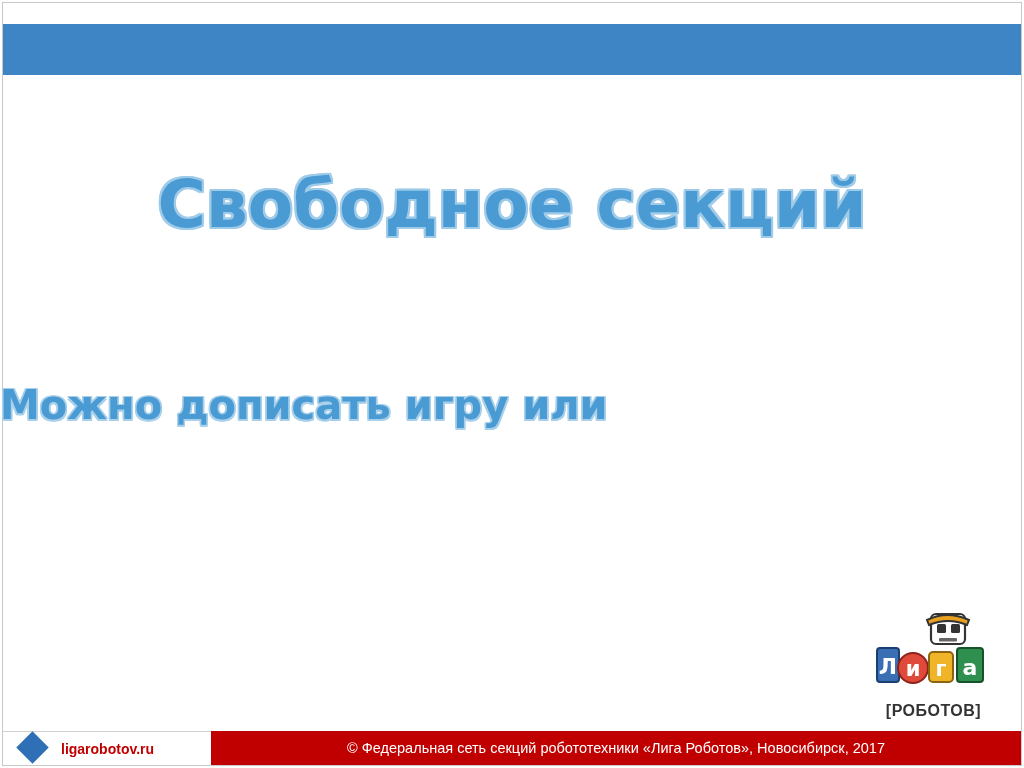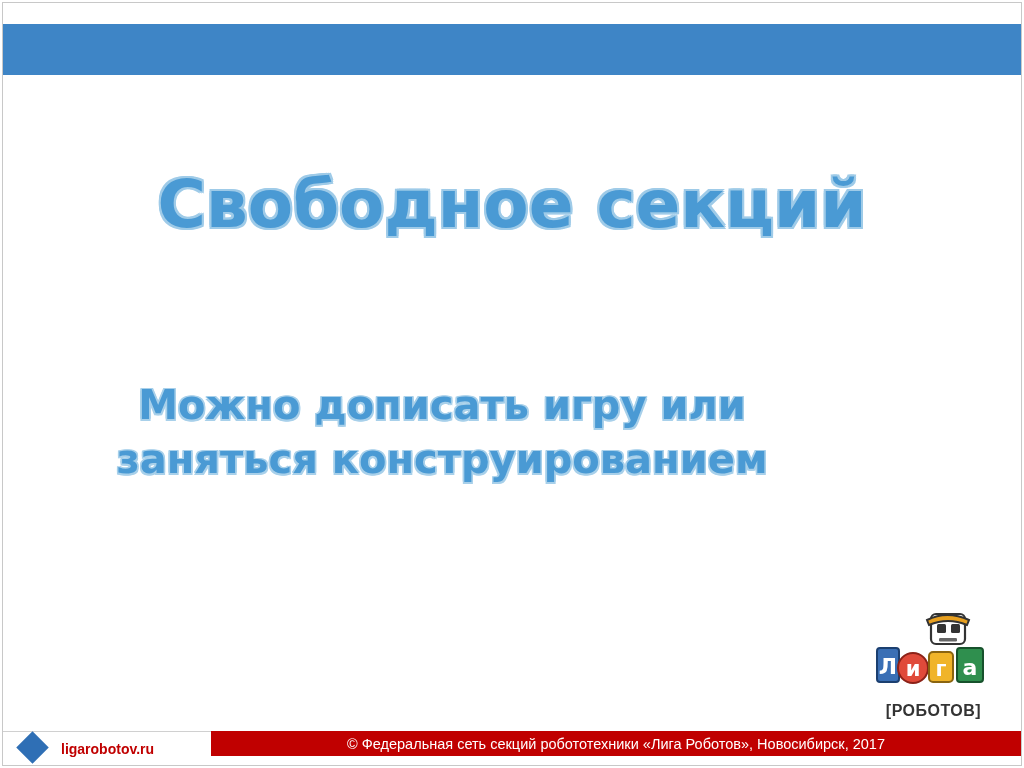--- a/index.html
+++ b/index.html
@@ -68,21 +68,21 @@
       -2px -2px 0 #9fcbe8,
        2px -2px 0 #9fcbe8,
       -2px 2px 0 #9fcbe8;
   }
   
   .subtitle-wrap {
     position: absolute;
     left: 0;
     top: 378px;
     width: 884px;
-    text-align: center;
+    text-align: left;
   }
   .subtitle-line {
     font-family: "DejaVu Sans", sans-serif;
     font-weight: bold;
     font-size: 40px;
     line-height: 1.35;
     color: #4a9ad4;
     -webkit-text-stroke: 1.5px #ffffff;
     paint-order: stroke fill;
     text-shadow:
@@ -132,21 +132,21 @@
     font-weight: bold;
     font-size: 14px;
     color: #c00000;
     letter-spacing: 0px;
   }
   .footer-right {
     position: absolute;
     left: 208px;
     top: 0;
     width: 810px;
-    height: 25px;
+    height: 34px;
     background: #c00000;
     display: flex;
     align-items: center;
     justify-content: center;
   }
   .footer-copy {
     font-family: "Liberation Sans", sans-serif;
     font-size: 14.5px;
     color: #ffffff;
     white-space: nowrap;
@@ -180,21 +180,20 @@
   <div class="frame"></div>
 
   <div class="top-band"></div>
 
   <div class="title-wrap">
     <div class="title">Свободное секций</div>
   </div>
 
   <div class="subtitle-wrap">
     <div class="subtitle-line">Можно дописать игру или</div>
-    <div class="subtitle-line">заняться конструированием</div>
   </div>
 
   <div class="logo">
     <svg width="125" height="96" viewBox="0 0 125 96">
 
       <g>
         <rect x="60" y="4" width="34" height="30" rx="5" fill="#ffffff" stroke="#333333" stroke-width="2.2"></rect>
         <path d="M56 10 q20 -10 42 0 l-2 5 q-19 -8 -38 0 z" fill="#e8a020" stroke="#333333" stroke-width="2"></path>
         <rect x="66" y="14" width="9" height="9" rx="1.5" fill="#333333"></rect>
         <rect x="80" y="14" width="9" height="9" rx="1.5" fill="#333333"></rect>

